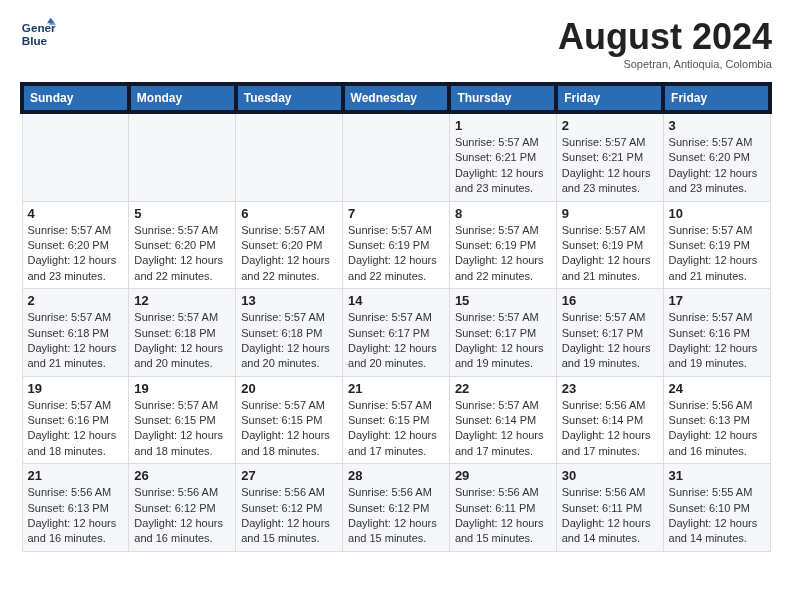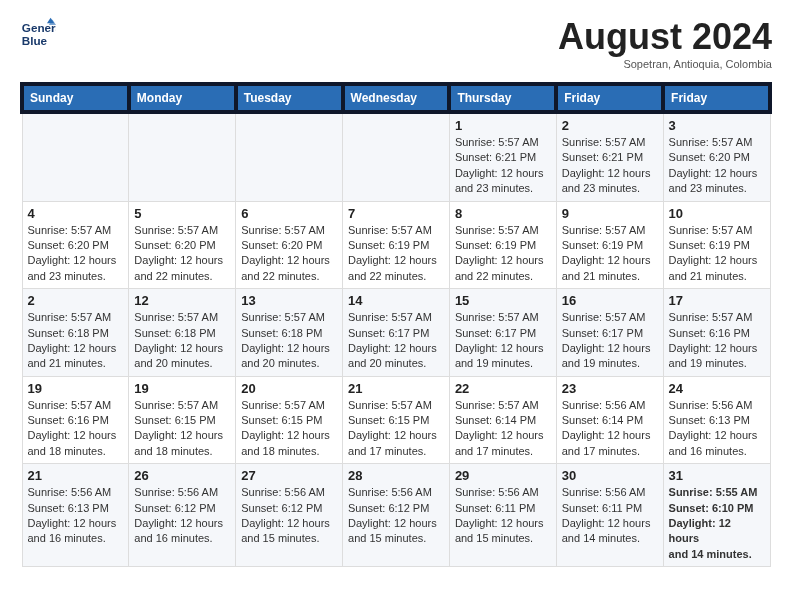--- a/index.html
+++ b/index.html
@@ -325,20 +325,20 @@
         </td>
         <td>
           <span class="day-num">30</span>
           <div class="day-info" style="white-space: pre-line;">Sunrise: 5:56 AM
 Sunset: 6:11 PM
 Daylight: 12 hours
 and 14 minutes.</div>
         </td>
         <td>
           <span class="day-num">31</span>
-          <div class="day-info" style="white-space: pre-line; font-weight: bold;">Sunrise: 5:55 AM
+          <div class="day-info" style="white-space: pre-line;">Sunrise: 5:55 AM
 Sunset: 6:10 PM
 Daylight: 12 hours
 and 14 minutes.</div>
         </td>
       </tr>
     </tbody>
 </table>
 
 </body></html>

